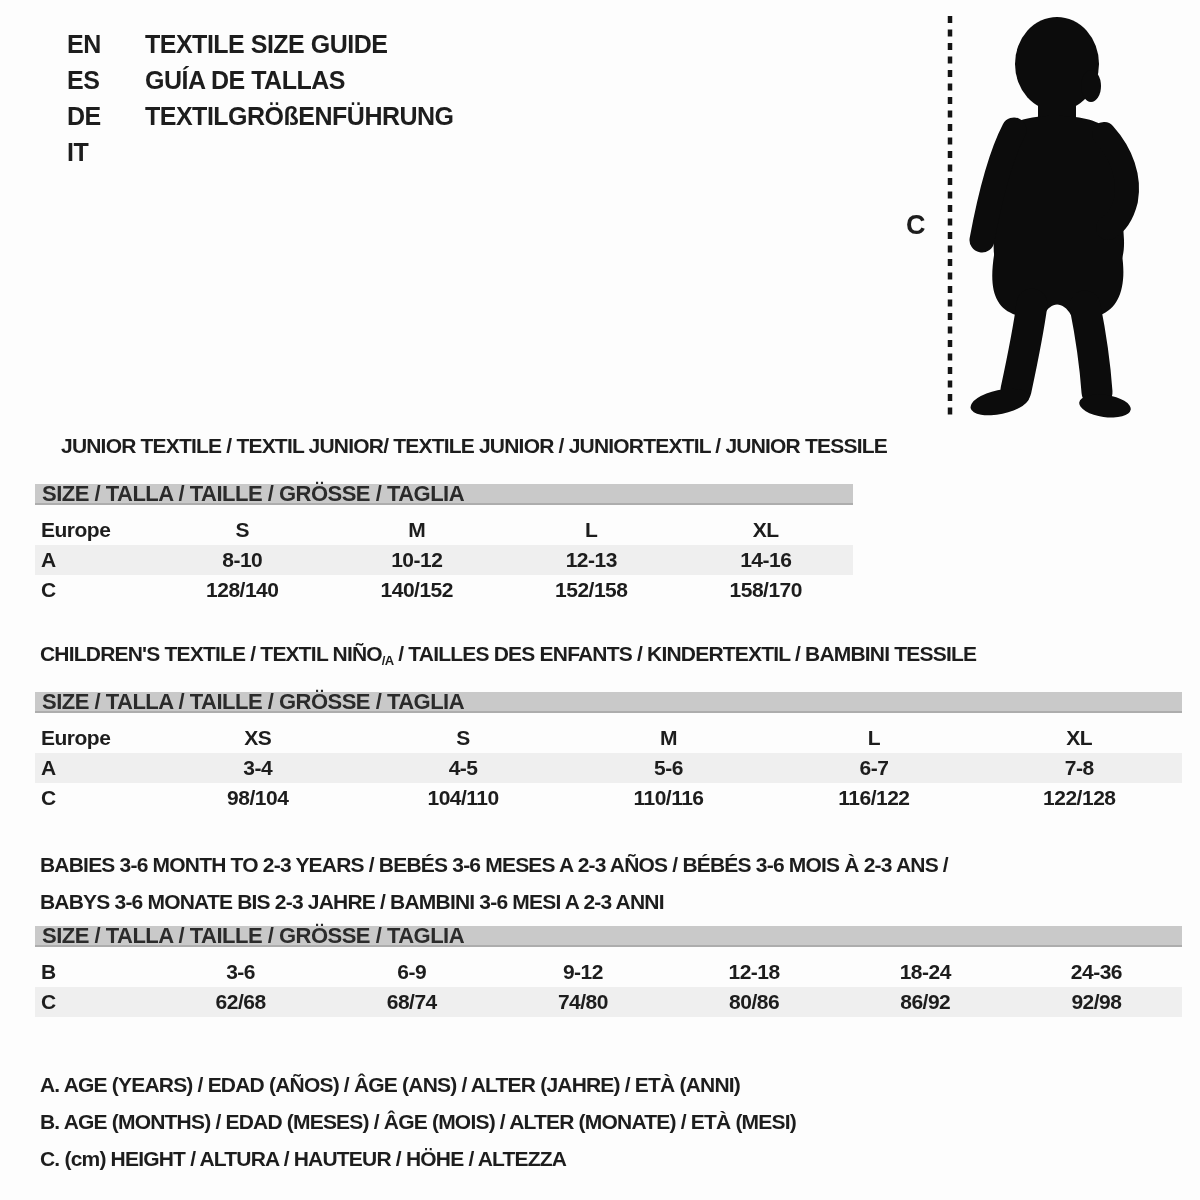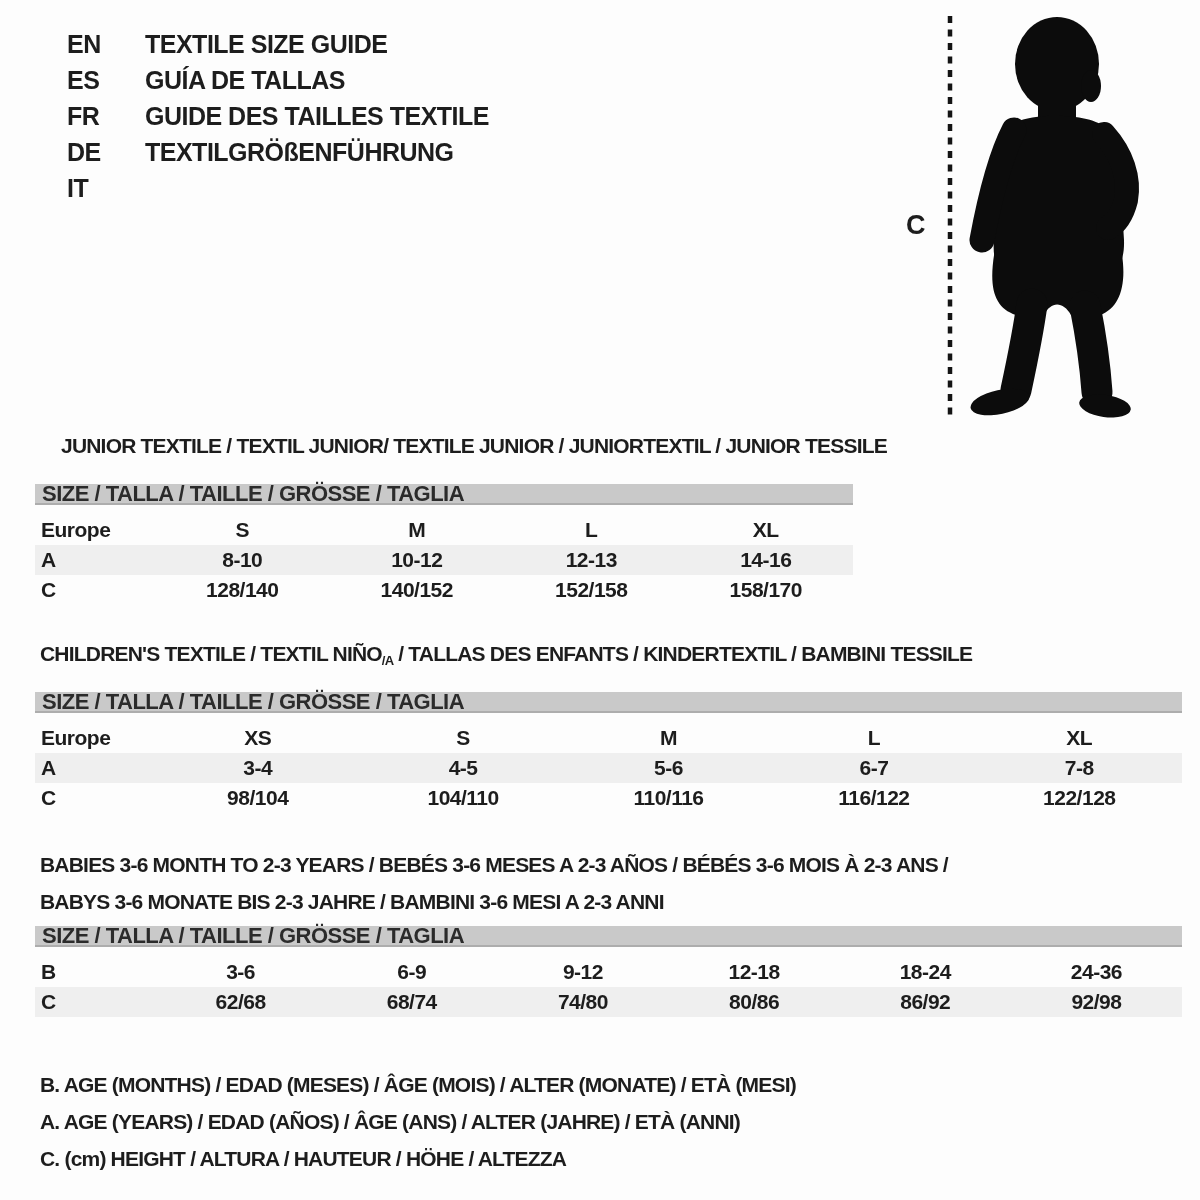--- a/index.html
+++ b/index.html
@@ -50,24 +50,20 @@
   <section class="lang-list">
     <div class="lang-row">
       <span class="lang-code">EN</span>
       <span class="lang-title">TEXTILE SIZE GUIDE</span>
     </div>
     <div class="lang-row">
       <span class="lang-code">ES</span>
       <span class="lang-title">GUÍA DE TALLAS</span>
     </div>
     <div class="lang-row">
-      <span class="lang-code">FR</span>
-      <span class="lang-title">GUIDE DES TAILLES TEXTILE</span>
-    </div>
-    <div class="lang-row">
       <span class="lang-code">DE</span>
       <span class="lang-title">TEXTILGRÖßENFÜHRUNG</span>
     </div>
     <div class="lang-row">
       <span class="lang-code">IT</span>
     </div>
   </section>
 
   <svg class="measure-line" width="12" height="400" viewBox="0 0 12 400">
     <line x1="6" y1="0" x2="6" y2="400" stroke="#141414" stroke-width="4.5" stroke-dasharray="7 6.5"></line>
@@ -109,21 +105,21 @@
     </div>
     <div class="trow grid-4">
       <span class="lab">C</span>
       <span class="val">128/140</span>
       <span class="val">140/152</span>
       <span class="val">152/158</span>
       <span class="val">158/170</span>
     </div>
   </div>
 
-  <h2 class="sec-title" style="top:642px;"><span>CHILDREN'S TEXTILE / TEXTIL NIÑO</span><span class="sub">/A</span><span> / TALLAS DES ENFANTS / KINDERTEXTIL / BAMBINI TESSILE</span></h2>
+  <h2 class="sec-title" style="top:642px;"><span>CHILDREN'S TEXTILE / TEXTIL NIÑO</span><span class="sub">/A</span><span> / TAILLES DES ENFANTS / KINDERTEXTIL / BAMBINI TESSILE</span></h2>
   <div class="size-bar" style="top:692px; width:1147px;">SIZE / TALLA / TAILLE / GRÖSSE / TAGLIA</div>
   <div class="size-table" style="top:723px; width:1147px;">
     <div class="trow grid-5">
       <span class="lab">Europe</span>
       <span class="val">XS</span>
       <span class="val">S</span>
       <span class="val">M</span>
       <span class="val">L</span>
       <span class="val">XL</span>
     </div>
@@ -165,18 +161,18 @@
       <span class="val">62/68</span>
       <span class="val">68/74</span>
       <span class="val">74/80</span>
       <span class="val">80/86</span>
       <span class="val">86/92</span>
       <span class="val">92/98</span>
     </div>
   </div>
 
   <section class="footnotes">
+    <div class="footnote">A. AGE (YEARS) / EDAD (AÑOS) / ÂGE (ANS) / ALTER (JAHRE) / ETÀ (ANNI)</div>
     <div class="footnote">B. AGE (MONTHS) / EDAD (MESES) / ÂGE (MOIS) / ALTER (MONATE) / ETÀ (MESI)</div>
-    <div class="footnote">A. AGE (YEARS) / EDAD (AÑOS) / ÂGE (ANS) / ALTER (JAHRE) / ETÀ (ANNI)</div>
     <div class="footnote">C. (cm) HEIGHT / ALTURA / HAUTEUR / HÖHE / ALTEZZA</div>
   </section>
 
 </div>
 
 </body></html>

